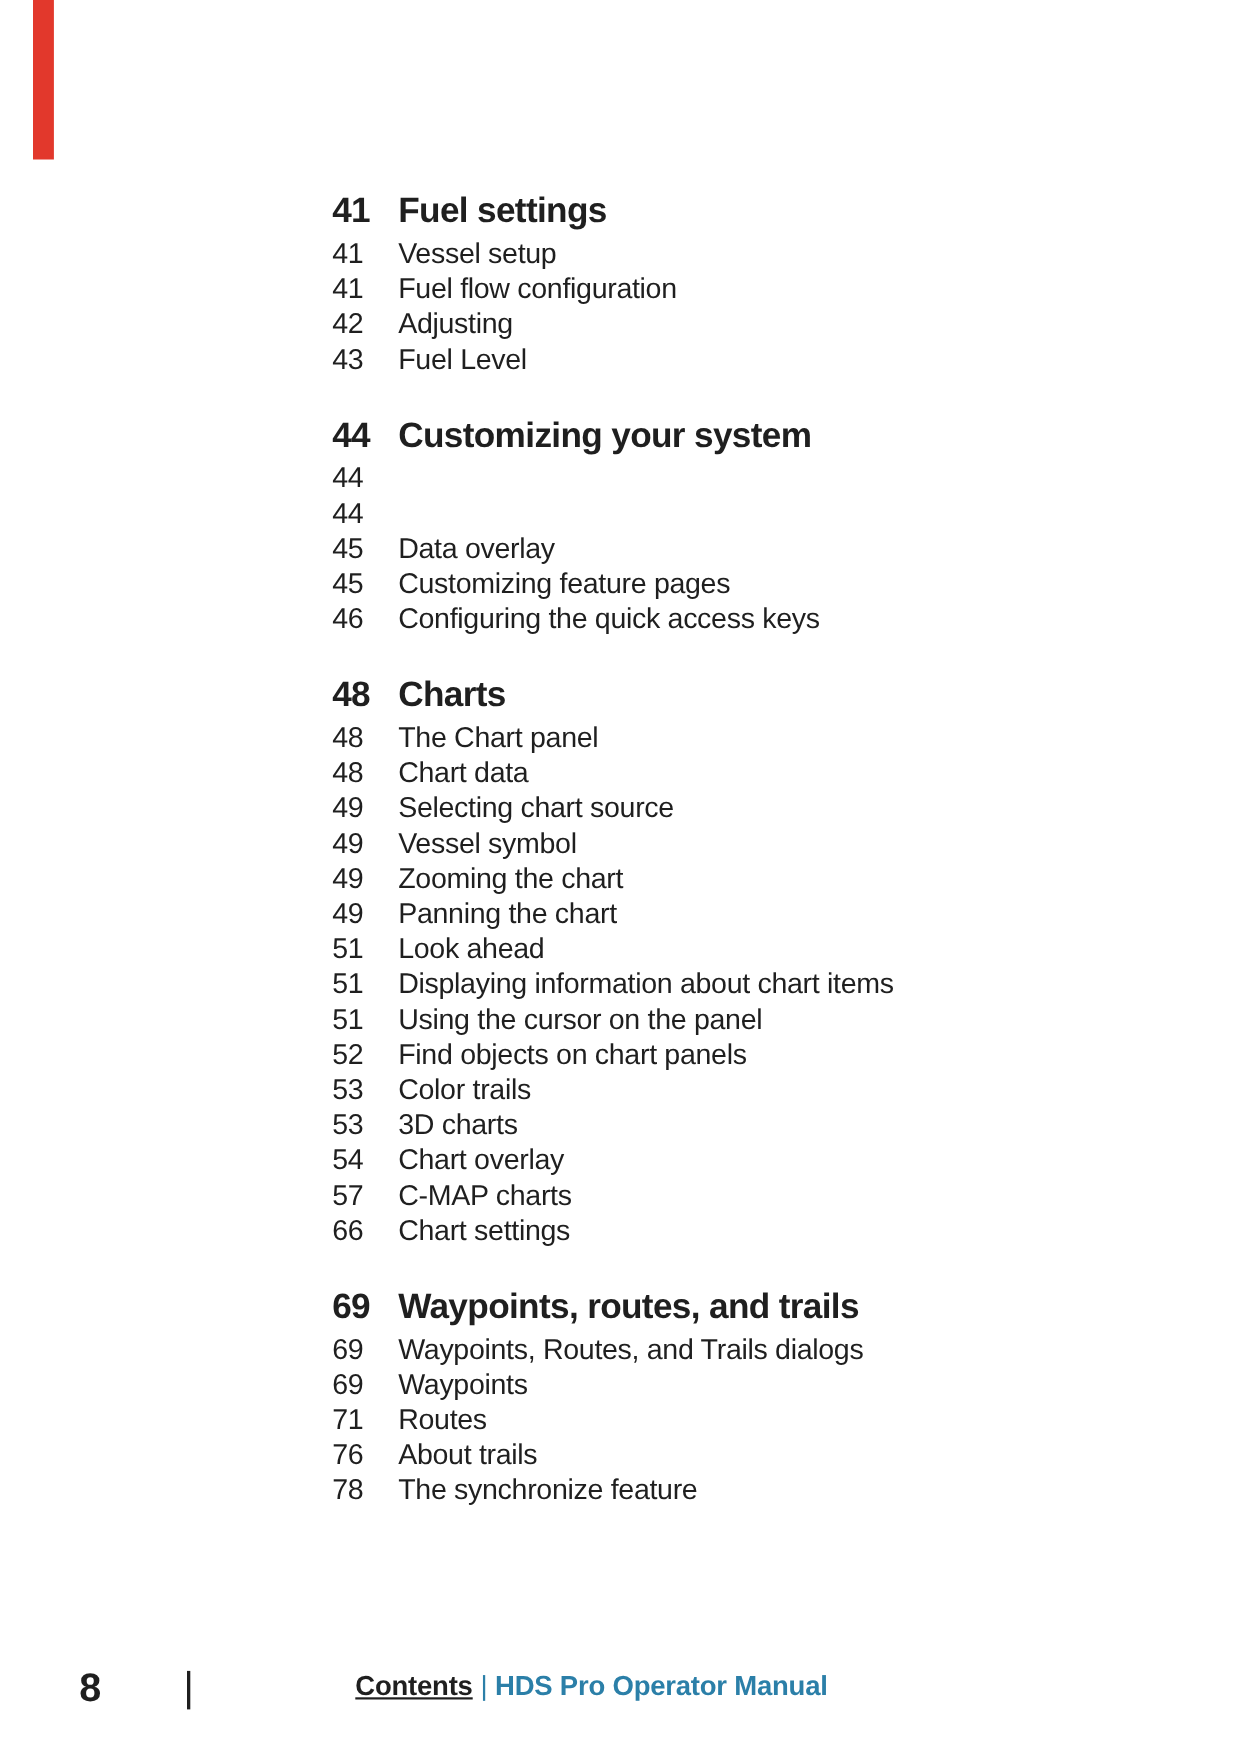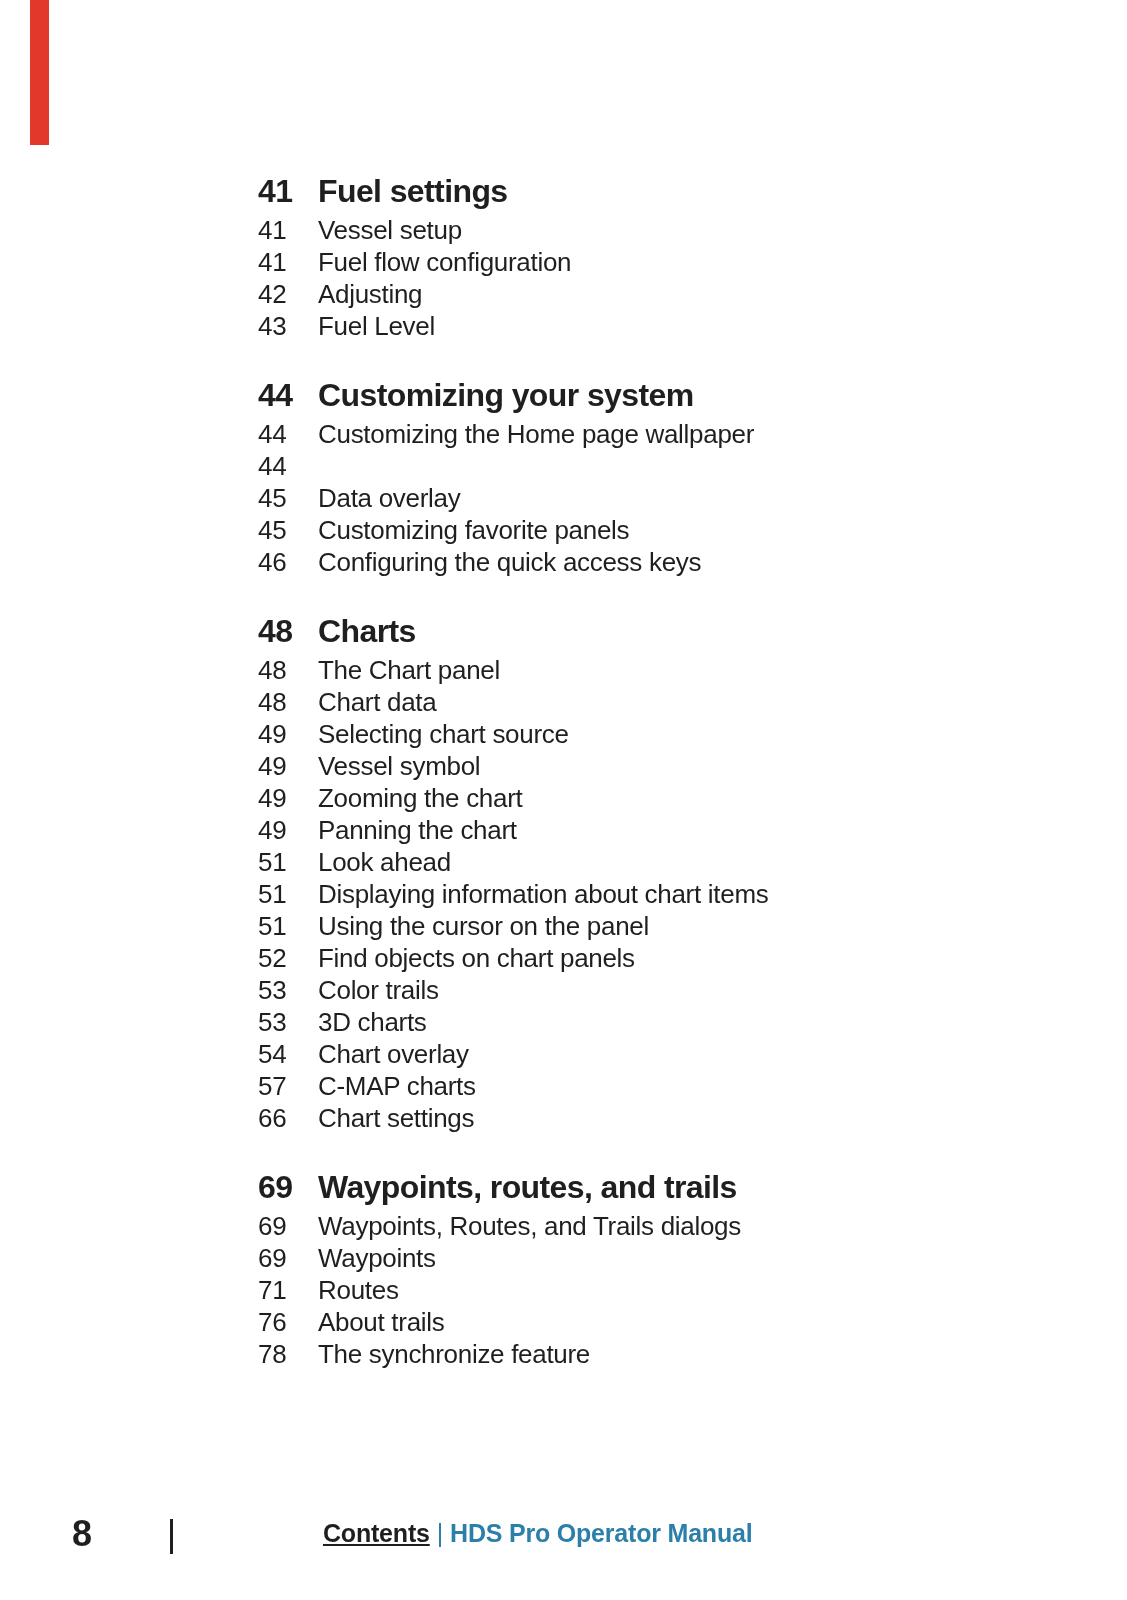--- a/index.html
+++ b/index.html
@@ -27,21 +27,21 @@
     background: var(--accent-red);
   }
   .toc {
     position: absolute;
     left: 258px;
     top: 168px;
     width: 740px;
   }
   .section { margin-bottom: 30px; }
   .row { display: flex; align-items: baseline; }
-  .row .num { width: 60px; flex: none; }
+  .row .num { width: 60px; flex: none; margin-left: 44px; }
   .row.heading {
     font-weight: bold;
     font-size: 32px;
     line-height: 46px;
     letter-spacing: -0.6px;
   }
   .row.item {
     font-size: 26px;
     line-height: 32px;
     letter-spacing: -0.3px;
@@ -103,32 +103,31 @@
         <span class="title">Fuel Level</span>
       </div>
     </section>
     <section class="section">
       <div class="row heading">
         <span class="num">44</span>
         <span class="title">Customizing your system</span>
       </div>
       <div class="row item">
         <span class="num">44</span>
-        <span class="title">Customizing the Home page wallpaper</span>
       </div>
       <div class="row item">
         <span class="num">44</span>
       </div>
       <div class="row item">
         <span class="num">45</span>
         <span class="title">Data overlay</span>
       </div>
       <div class="row item">
         <span class="num">45</span>
-        <span class="title">Customizing favorite panels</span>
+        <span class="title">Customizing feature pages</span>
       </div>
       <div class="row item">
         <span class="num">46</span>
         <span class="title">Configuring the quick access keys</span>
       </div>
     </section>
     <section class="section">
       <div class="row heading">
         <span class="num">48</span>
         <span class="title">Charts</span>

